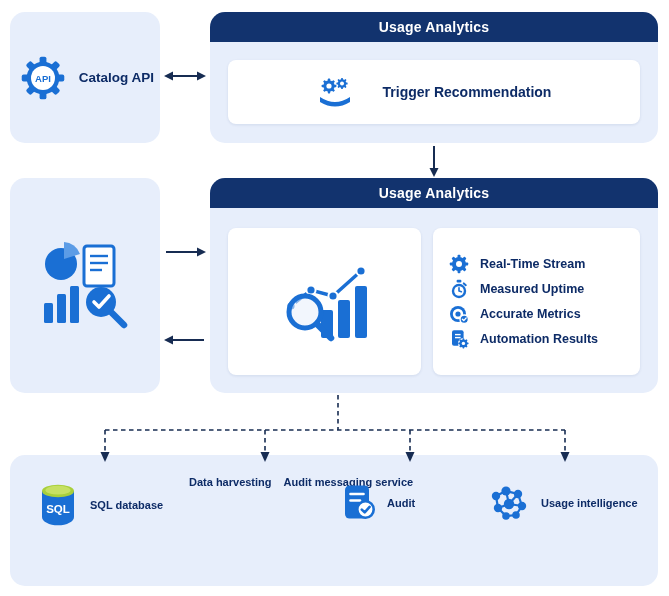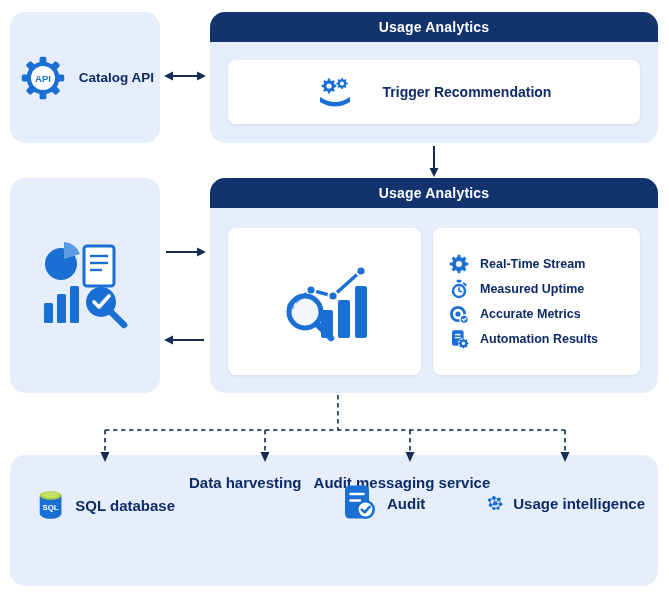--- a/index.html
+++ b/index.html
@@ -22,21 +22,21 @@
   #analytics-card { left: 10px; top: 178px; width: 150px; height: 215px; display: flex; align-items: center; justify-content: center; }
 
   #main-panel { left: 210px; top: 178px; width: 448px; height: 215px; }
   #chart-card { left: 18px; top: 50px; width: 193px; height: 147px; display: flex; align-items: center; justify-content: center; }
   #features-card { left: 223px; top: 50px; width: 207px; height: 147px; display: flex; flex-direction: column; justify-content: space-between; padding: 26px 16px; box-sizing: border-box; }
   .feature-row { display: flex; align-items: center; gap: 11px; }
   .feature-label { font-size: 12.5px; font-weight: bold; }
 
   #bottom-panel { left: 10px; top: 455px; width: 648px; height: 131px; }
   .bp-col { position: absolute; display: flex; flex-direction: row; align-items: center; }
-  .bp-label { font-size: 15px; font-weight: bold; white-space: nowrap; }
+  .bp-label { font-size: 11px; font-weight: bold; white-space: nowrap; }
   #col-sql { left: 25px; top: 26px; width: 140px; gap: 9px; }
   #col-harvest { left: 175px; top: 14px; width: 160px; gap: 4px; }
   #col-audit { left: 330px; top: 28px; width: 140px; gap: 9px; }
   #col-intel { left: 475px; top: 26px; width: 160px; gap: 8px; }
   .stack-gap { height: 3px; }
 </style>
 </head>
 <body>
 
 <div class="canvas">

